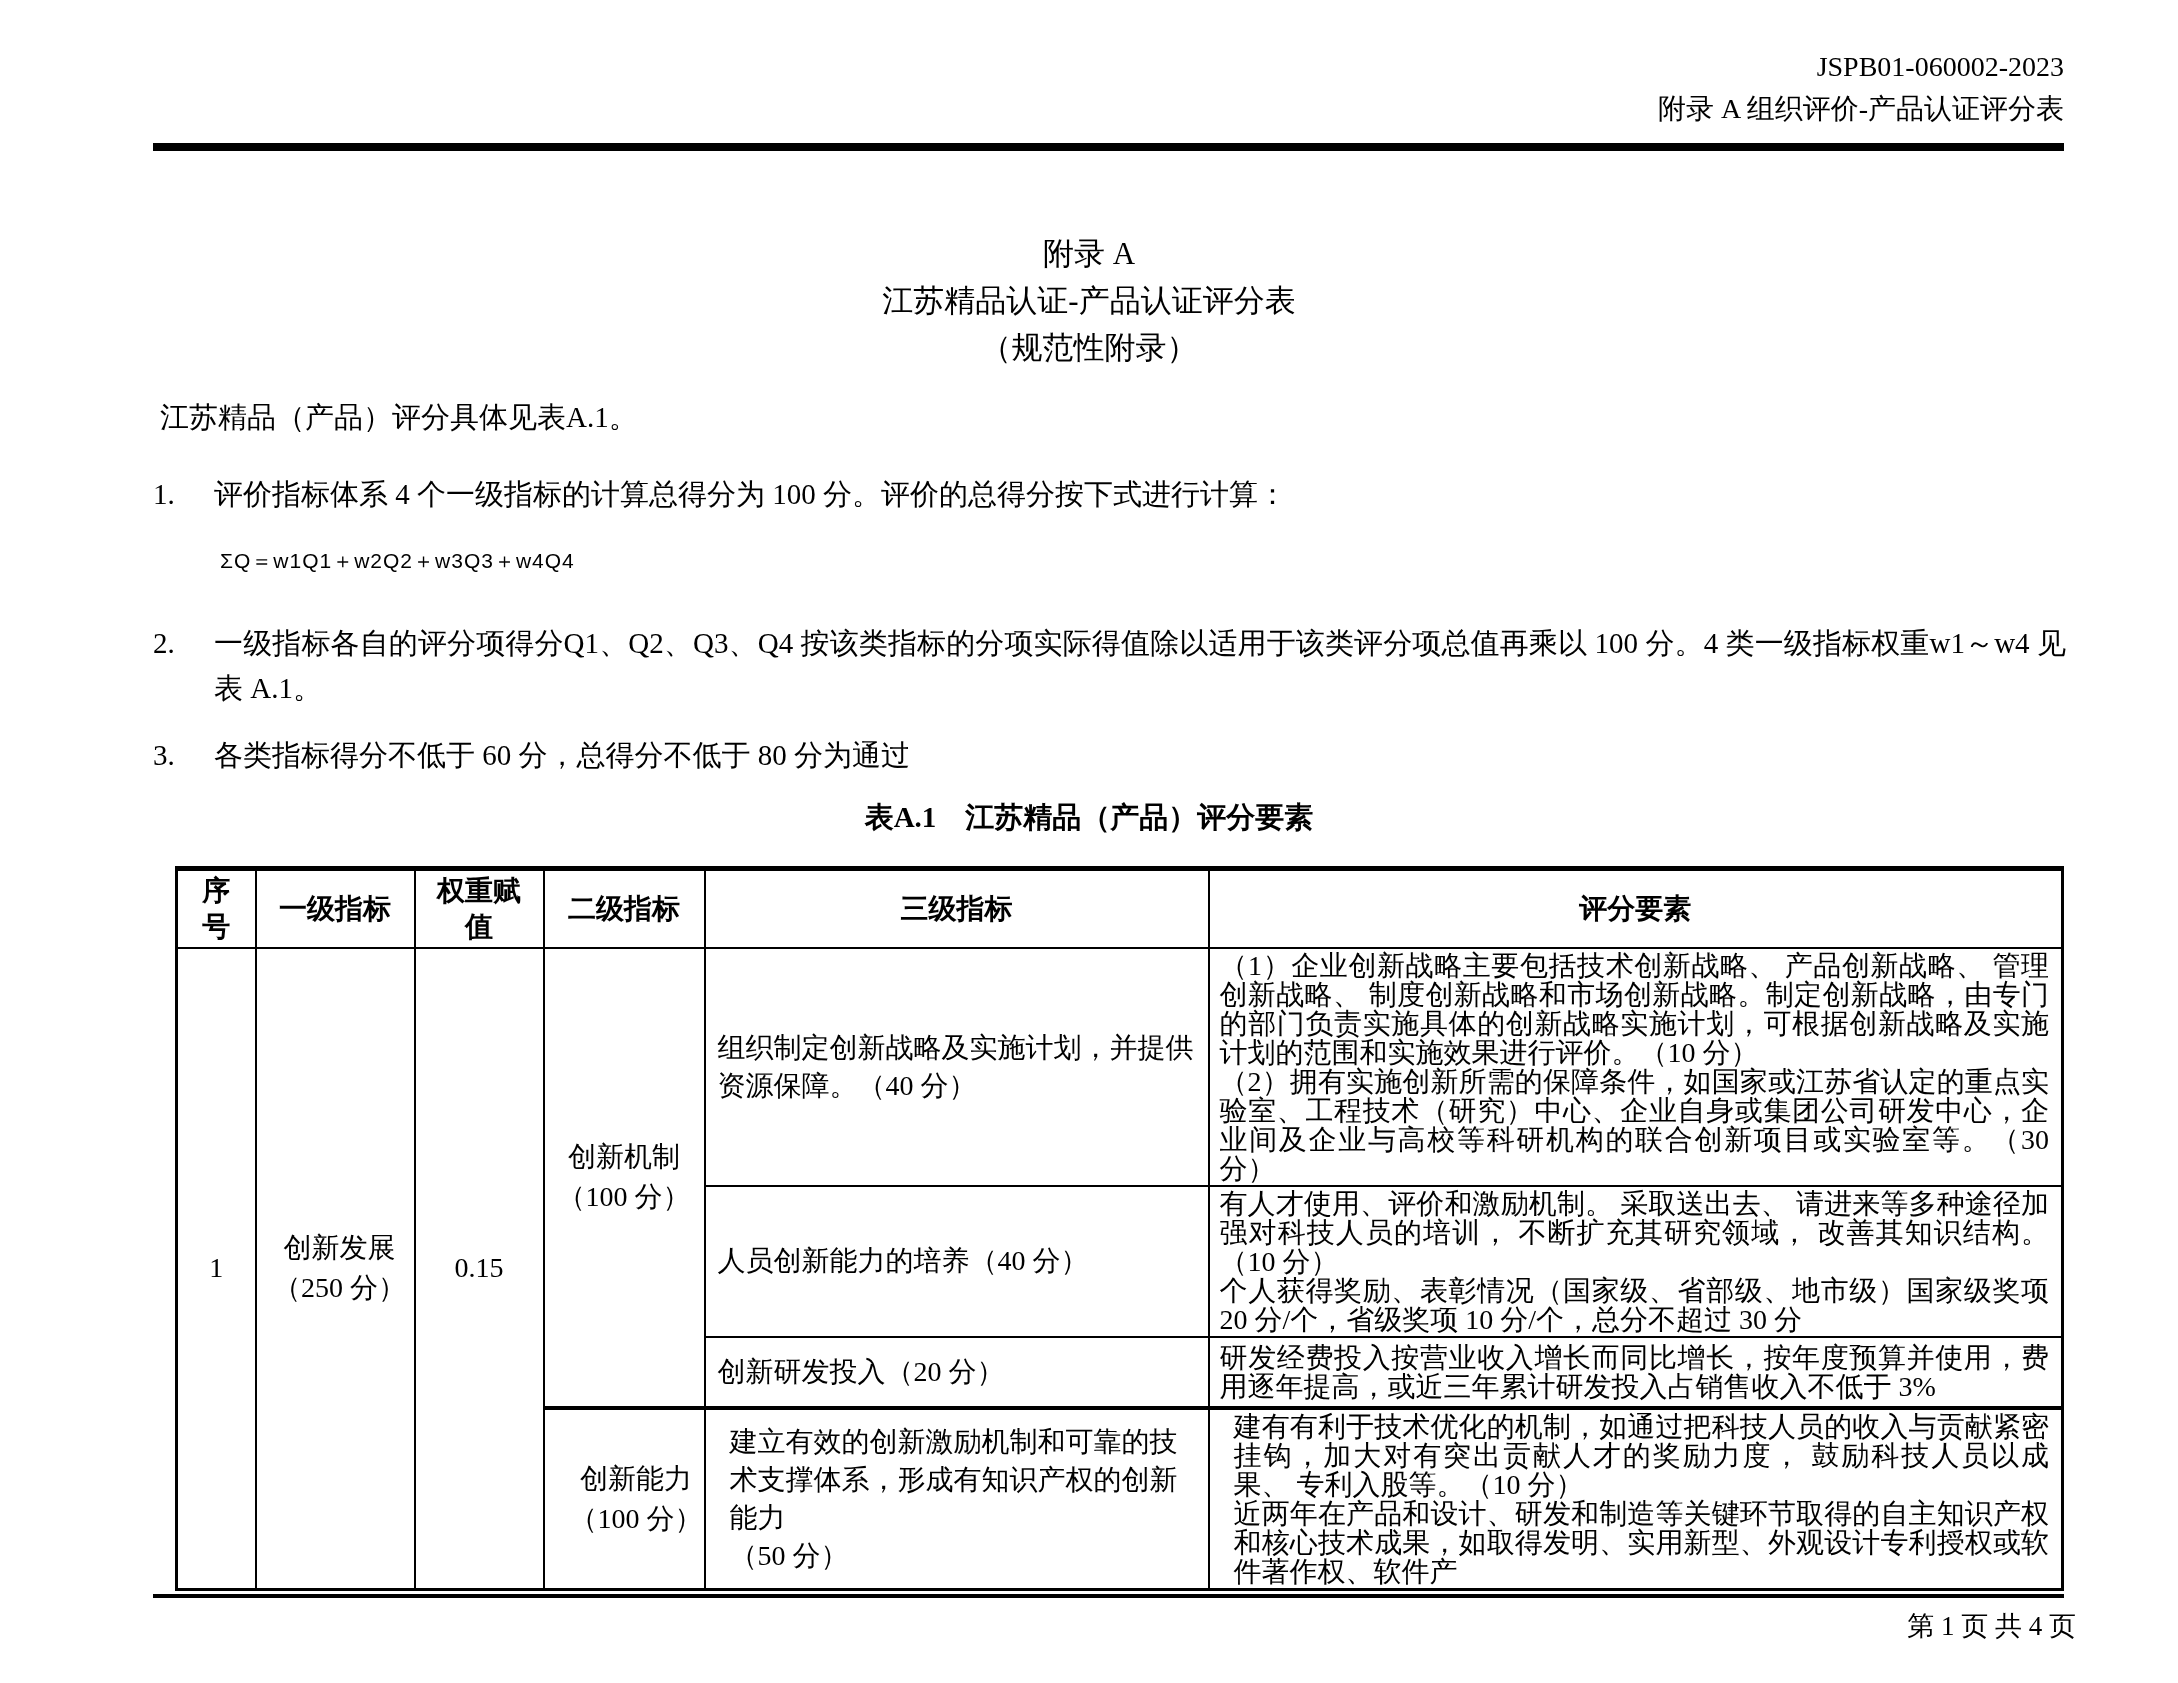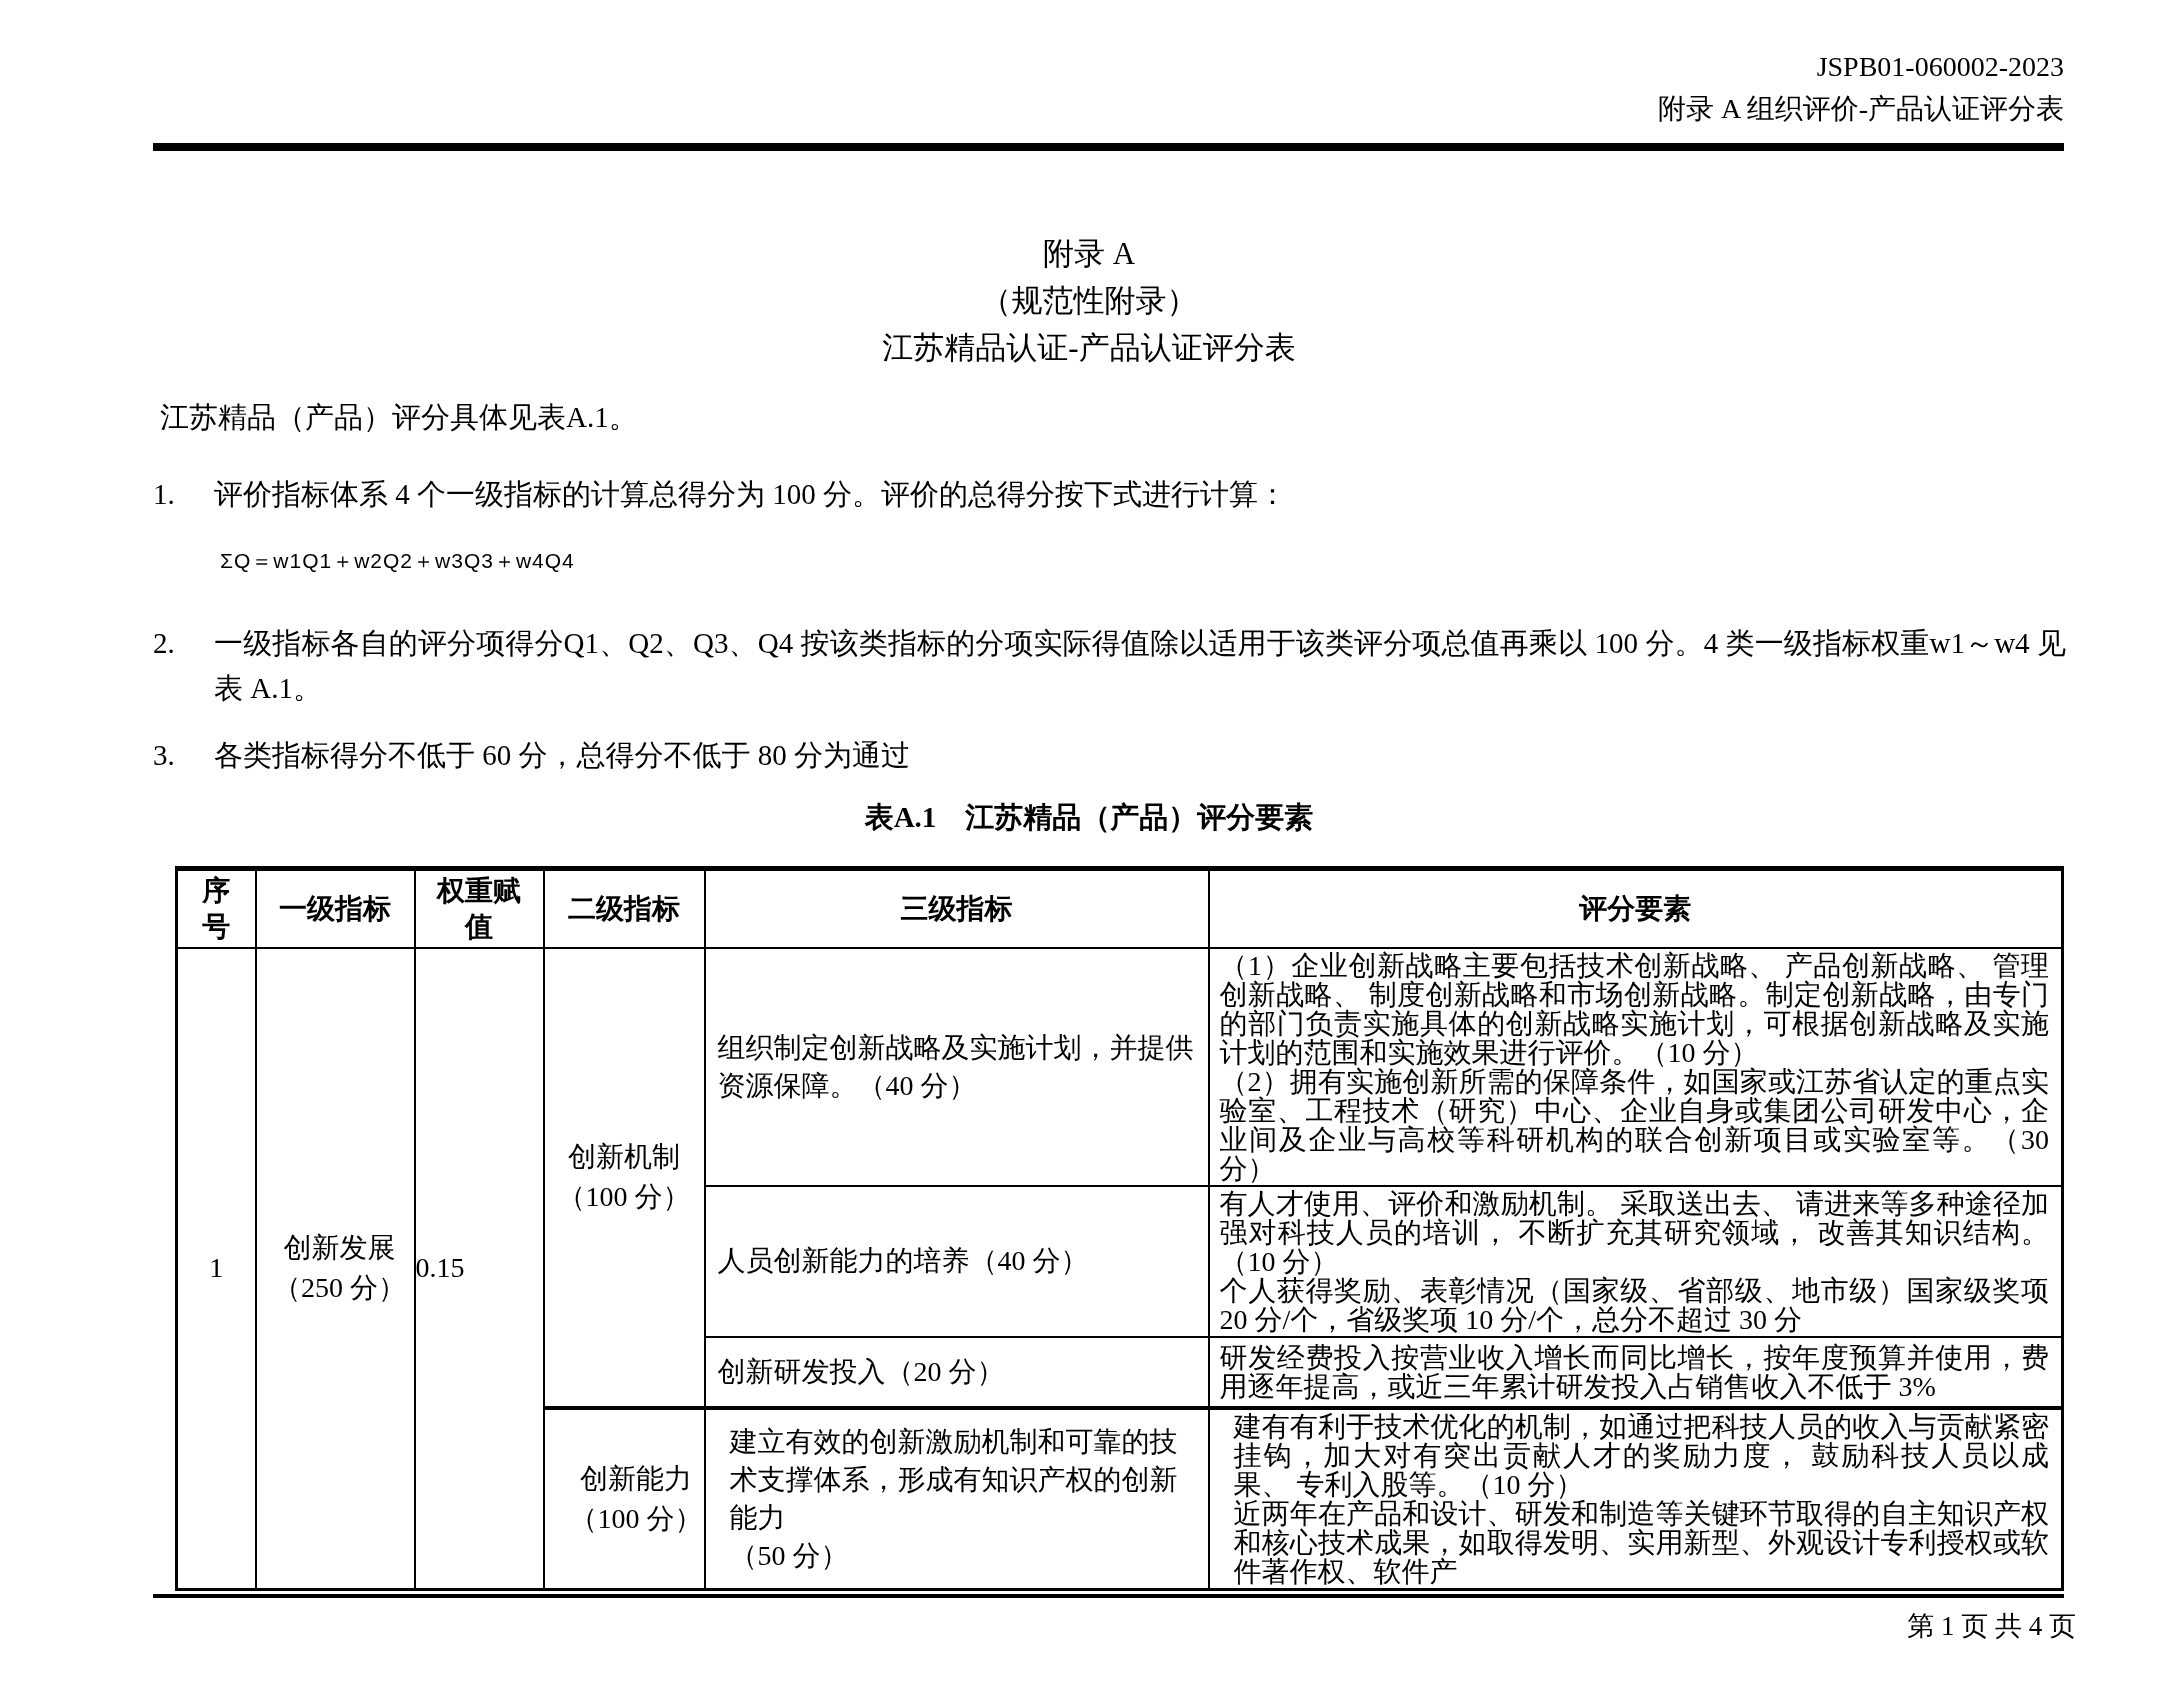--- a/index.html
+++ b/index.html
@@ -59,21 +59,21 @@
     font-size: 28px;
     vertical-align: middle;
   }
   table.score-table th {
     font-weight: bold; text-align: center; font-size: 28px; line-height: 36px;
   }
   tr.thick-top td { border-top-width: 4px; padding-left: 24px; }
   .preline { white-space: pre-line; }
   td.seq-cell { text-align: center; }
   td.level1-cell { text-align: center; line-height: 40px; padding-left: 9px; }
-  td.weight-cell { text-align: left; vertical-align: top; }
+  td.weight-cell { text-align: center; vertical-align: top; }
   td.level2-cell { text-align: center; line-height: 40px; }
   td.level3-cell { text-align: left; padding: 6px 12px; line-height: 38px; border-radius: 17px; }
   td.criteria-cell {
     text-align: justify; vertical-align: top;
     padding: 2px 12px 2px 10px;
     font-size: 27px; line-height: 29px;
     overflow: hidden;
   }
   .footer-rule {
     position: absolute; top: 1594px; left: 153px;
@@ -89,22 +89,22 @@
 
 <div class="doc-header">
   <div>JSPB01-060002-2023</div>
   <div>附录 A 组织评价-产品认证评分表</div>
 </div>
 
 <div class="top-rule"></div>
 
 <div class="title-block">
   <div>附录 A</div>
+  <div>江苏精品认证-产品认证评分表</div>
   <div>（规范性附录）</div>
-  <div>江苏精品认证-产品认证评分表</div>
 </div>
 
 <div class="intro">江苏精品（产品）评分具体见表A.1。</div>
 
 <div class="list-item" id="item1">
   <span class="num">1.</span>
   <span class="text">评价指标体系 4 个一级指标的计算总得分为 100 分。评价的总得分按下式进行计算：</span>
 </div>
 
 <div class="formula">ΣQ＝w1Q1＋w2Q2＋w3Q3＋w4Q4</div>

